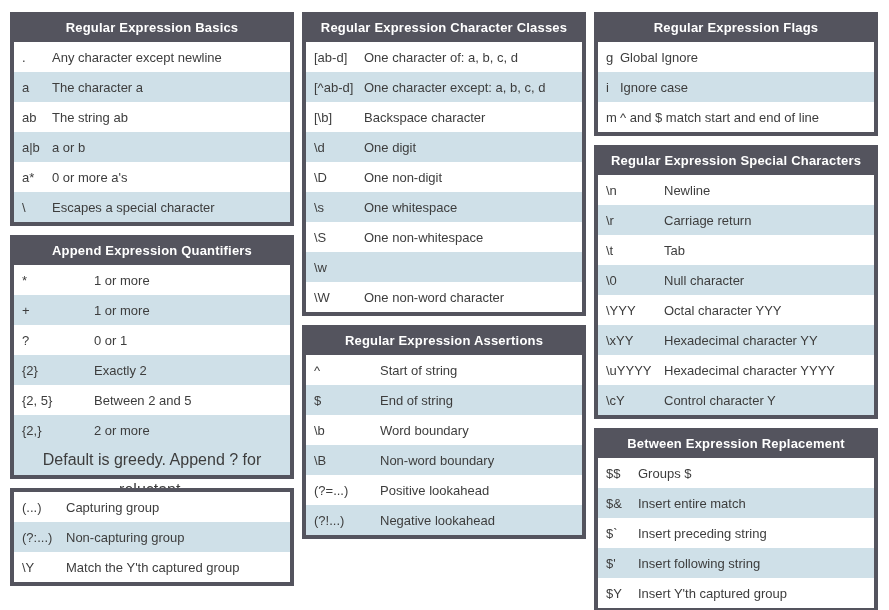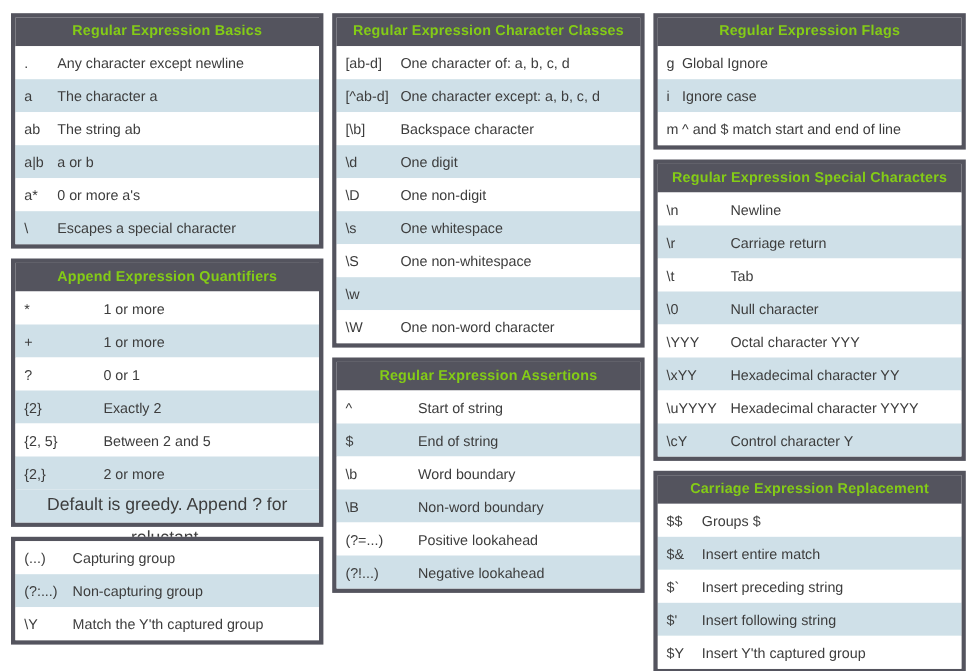--- a/index.html
+++ b/index.html
@@ -20,21 +20,21 @@
   .col {
     display: flex;
     flex-direction: column;
     gap: 9px;
     flex: 1;
     min-width: 0;
   }
   .card { border: 4px solid var(--dark, #54545e); background: #fff; }
   .card-header {
     background: var(--dark, #54545e);
-    color: #84cc16;
+    color: #ffffff;
     font-weight: bold;
     font-size: 13px;
     text-align: center;
     height: 26px;
     line-height: 24px;
     letter-spacing: .2px;
   }
   .card-body { display: block; }
   .row {
     display: flex;
@@ -263,21 +263,21 @@
             <div class="code">\uYYYY</div>
             <div class="desc">Hexadecimal character YYYY</div>
           </div>
           <div class="row alt">
             <div class="code">\cY</div>
             <div class="desc">Control character Y</div>
           </div>
         </div>
     </section>
     <section class="card" style="--codew:40px">
-      <header class="card-header">Carriage Expression Replacement</header>
+      <header class="card-header">Between Expression Replacement</header>
       <div class="card-body">
           <div class="row">
             <div class="code">$$</div>
             <div class="desc">Groups $</div>
           </div>
           <div class="row alt">
             <div class="code">$&amp;</div>
             <div class="desc">Insert entire match</div>
           </div>
           <div class="row">

